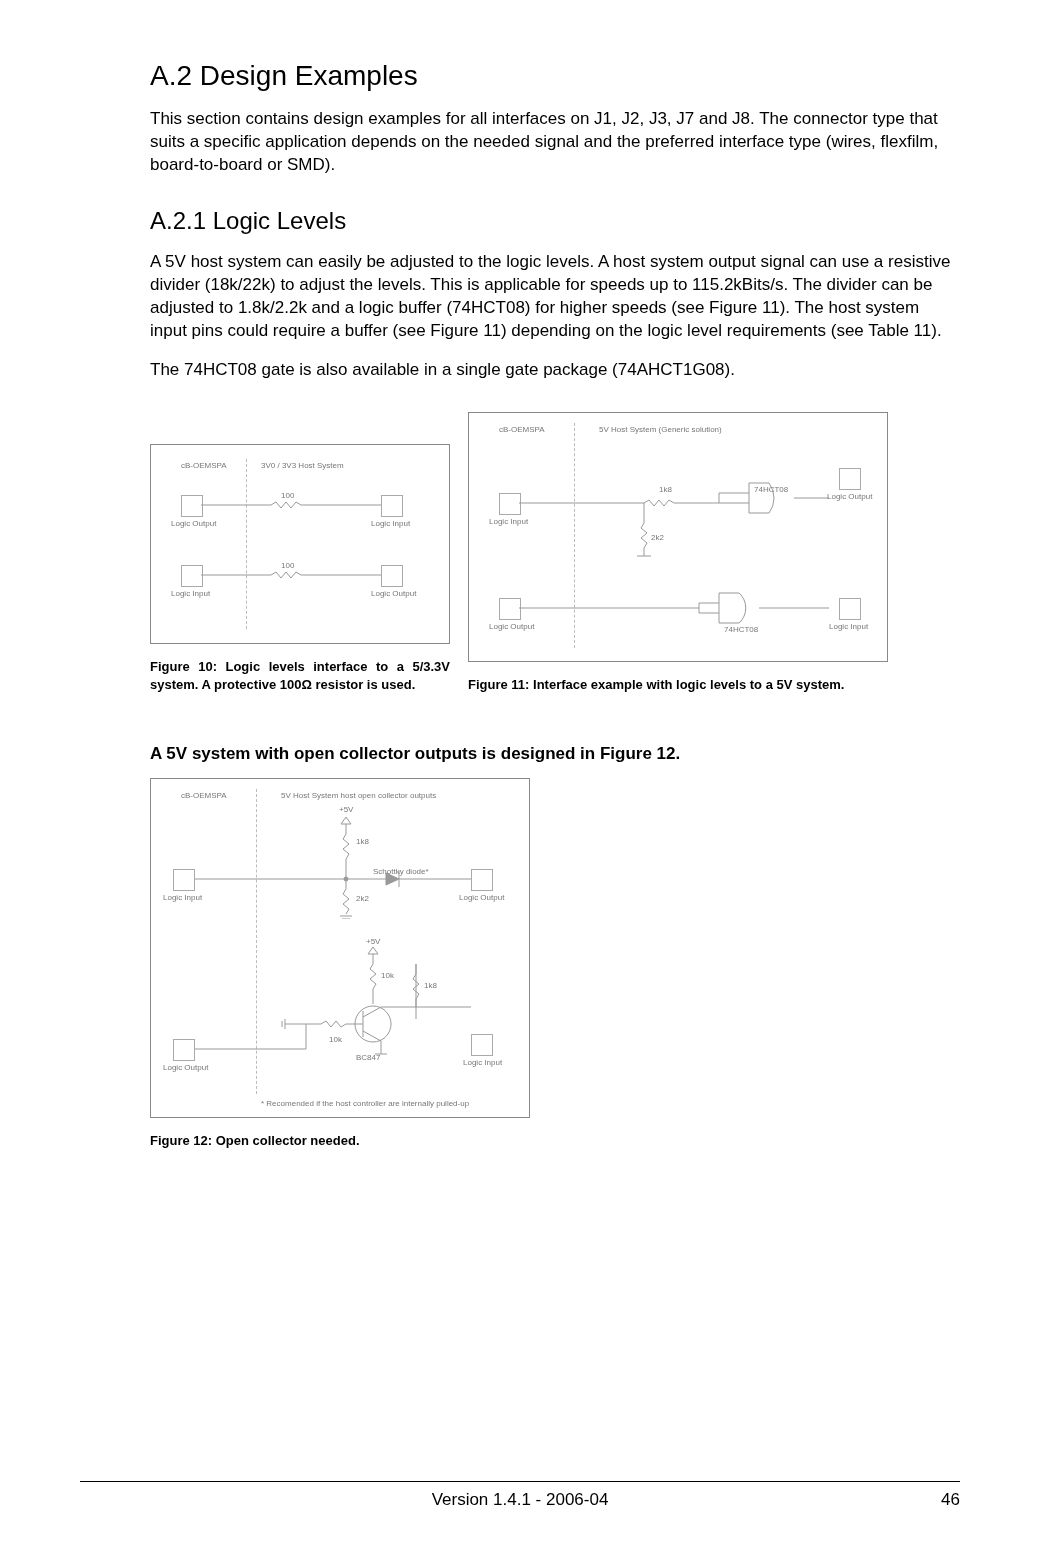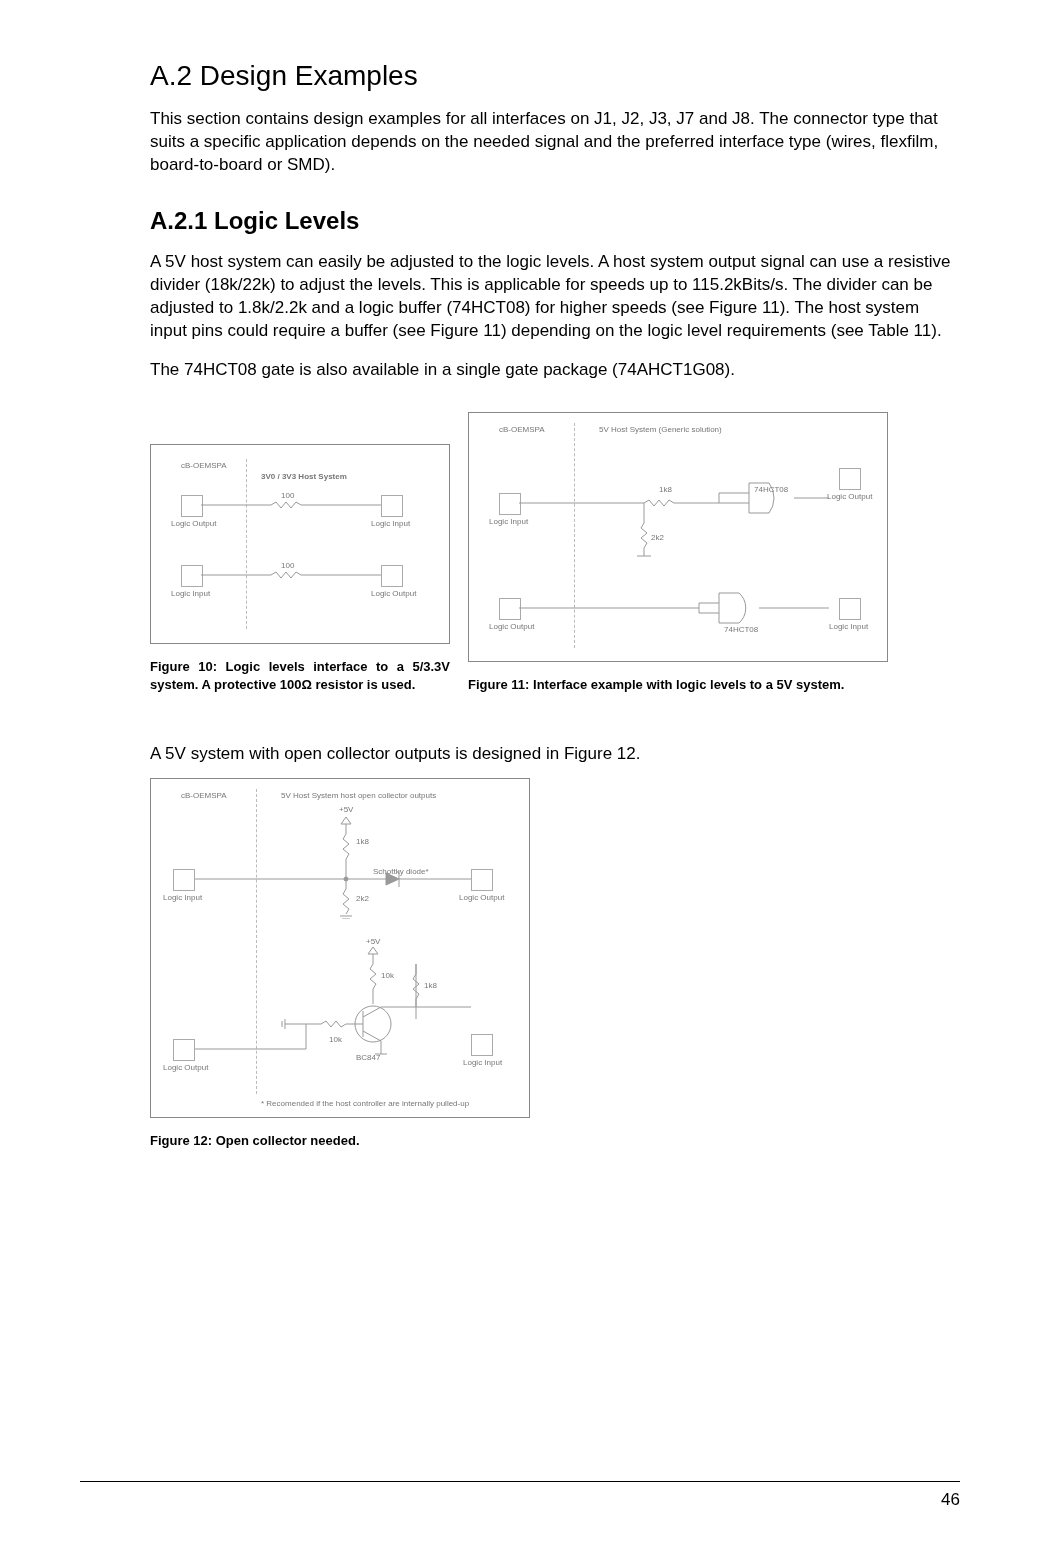--- a/index.html
+++ b/index.html
@@ -16,21 +16,21 @@
     box-sizing: border-box;
     padding: 60px 80px 0 150px;
   }
   h1 {
     font-size: 28px;
     font-weight: normal;
     margin: 0 0 10px 0;
   }
   h2 {
     font-size: 24px;
-    font-weight: bold;
+    font-weight: normal;
     margin: 30px 0 10px 0;
   }
   p {
     font-size: 17px;
     line-height: 1.35;
     margin: 16px 0 12px 0;
   }
   .figures-row {
     display: flex;
     gap: 18px;
@@ -108,21 +108,21 @@
 
   <h2>A.2.1   Logic Levels</h2>
   <p>A 5V host system can easily be adjusted to the logic levels. A host system output signal can use a resistive divider (18k/22k) to adjust the levels. This is applicable for speeds up to 115.2kBits/s. The divider can be adjusted to 1.8k/2.2k and a logic buffer (74HCT08) for higher speeds (see Figure 11). The host system input pins could require a buffer (see Figure 11) depending on the logic level requirements (see Table 11).</p>
   <p>The 74HCT08 gate is also available in a single gate package (74AHCT1G08).</p>
 
   <div class="figures-row">
 
     <div class="figure-col" style="width:300px;">
       <div class="fig-frame" style="width:300px;height:200px;">
         <span class="lbl" style="left:30px;top:16px;">cB-OEMSPA</span>
-        <span class="lbl" style="left:110px;top:27px;font-weight:bold;">3V0 / 3V3 Host System</span>
+        <span class="lbl" style="left:110px;top:16px;">3V0 / 3V3 Host System</span>
         <div class="vline" style="left:95px;top:14px;height:170px;"></div>
 
         <div class="box" style="left:30px;top:50px;width:20px;height:20px;"></div>
         <span class="lbl" style="left:20px;top:74px;">Logic Output</span>
         <svg style="position:absolute;left:50px;top:55px;width:180px;height:12px;">
           <line x1="0" y1="5" x2="70" y2="5"></line>
           <polyline points="70,5 75,2 80,8 85,2 90,8 95,2 100,5"></polyline>
           <line x1="100" y1="5" x2="180" y2="5"></line>
         </svg>
         <span class="lbl" style="left:130px;top:46px;">100</span>
@@ -189,21 +189,21 @@
           <line x1="240" y1="20" x2="310" y2="20"></line>
         </svg>
         <span class="lbl" style="left:255px;top:212px;">74HCT08</span>
         <div class="box" style="left:370px;top:185px;width:20px;height:20px;"></div>
         <span class="lbl" style="left:360px;top:209px;">Logic Input</span>
       </div>
       <div class="caption">Figure 11:   Interface example with logic levels to a 5V system.</div>
     </div>
   </div>
 
-  <p style="margin-top:50px;">A 5V system with open collector outputs is designed in Figure 12.</p>
+  <p style="margin-top:50px;font-weight:bold;">A 5V system with open collector outputs is designed in Figure 12.</p>
 
   <div class="figure-col" style="width:380px;">
     <div class="fig-frame" style="width:380px;height:340px;">
       <span class="lbl" style="left:30px;top:12px;">cB-OEMSPA</span>
       <span class="lbl" style="left:130px;top:12px;">5V Host System host open collector outputs</span>
       <div class="vline" style="left:105px;top:10px;height:305px;"></div>
 
       <span class="lbl" style="left:188px;top:26px;">+5V</span>
       <svg style="position:absolute;left:40px;top:30px;width:310px;height:110px;">
 
@@ -280,16 +280,17 @@
       <span class="lbl" style="left:12px;top:284px;">Logic Output</span>
       <div class="box" style="left:320px;top:255px;width:20px;height:20px;"></div>
       <span class="lbl" style="left:312px;top:279px;">Logic Input</span>
 
       <span class="lbl" style="left:110px;top:320px;">* Recomended if the host controller are internally pulled-up</span>
     </div>
     <div class="caption" style="text-align:left;">Figure 12:  Open collector needed.</div>
   </div>
 
   <div class="footer">
+    <div class="footer-center">Version 1.4.1 - 2006-04</div>
     <div class="footer-right">46</div>
   </div>
 
 </div>
 
 </body></html>

